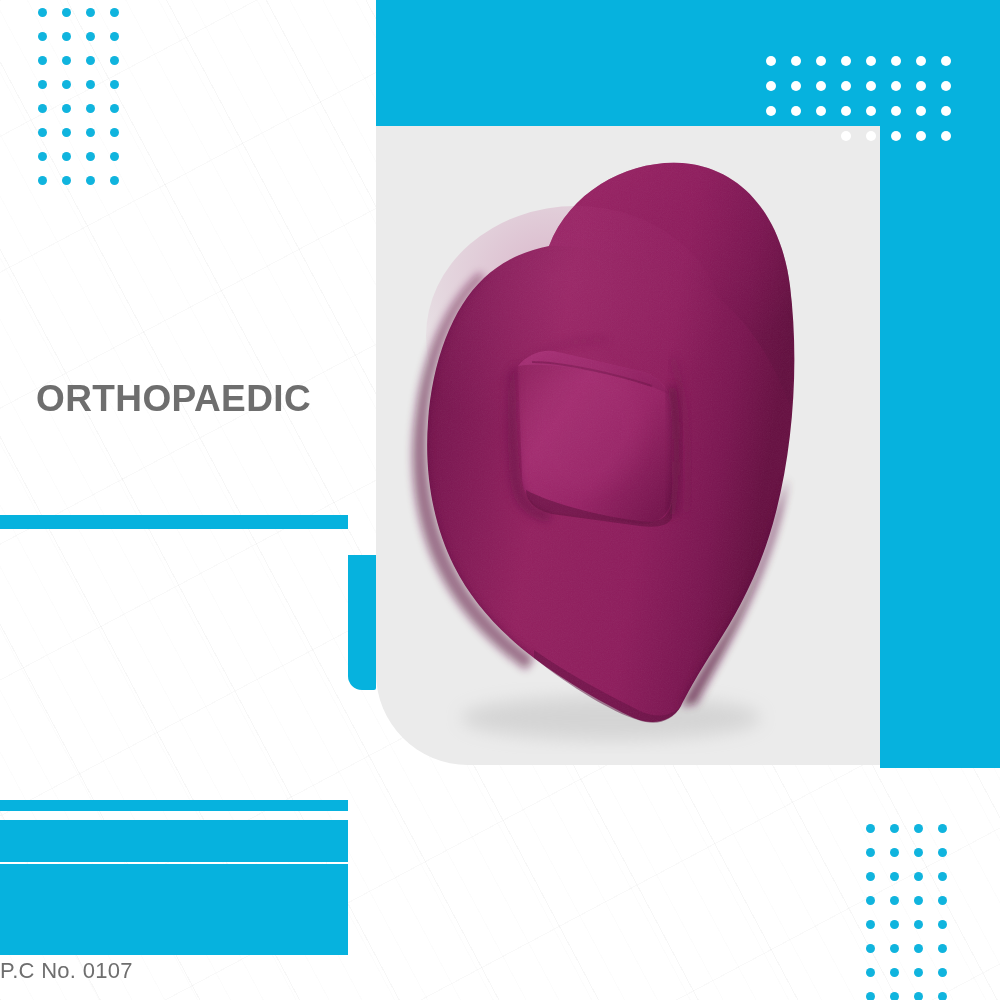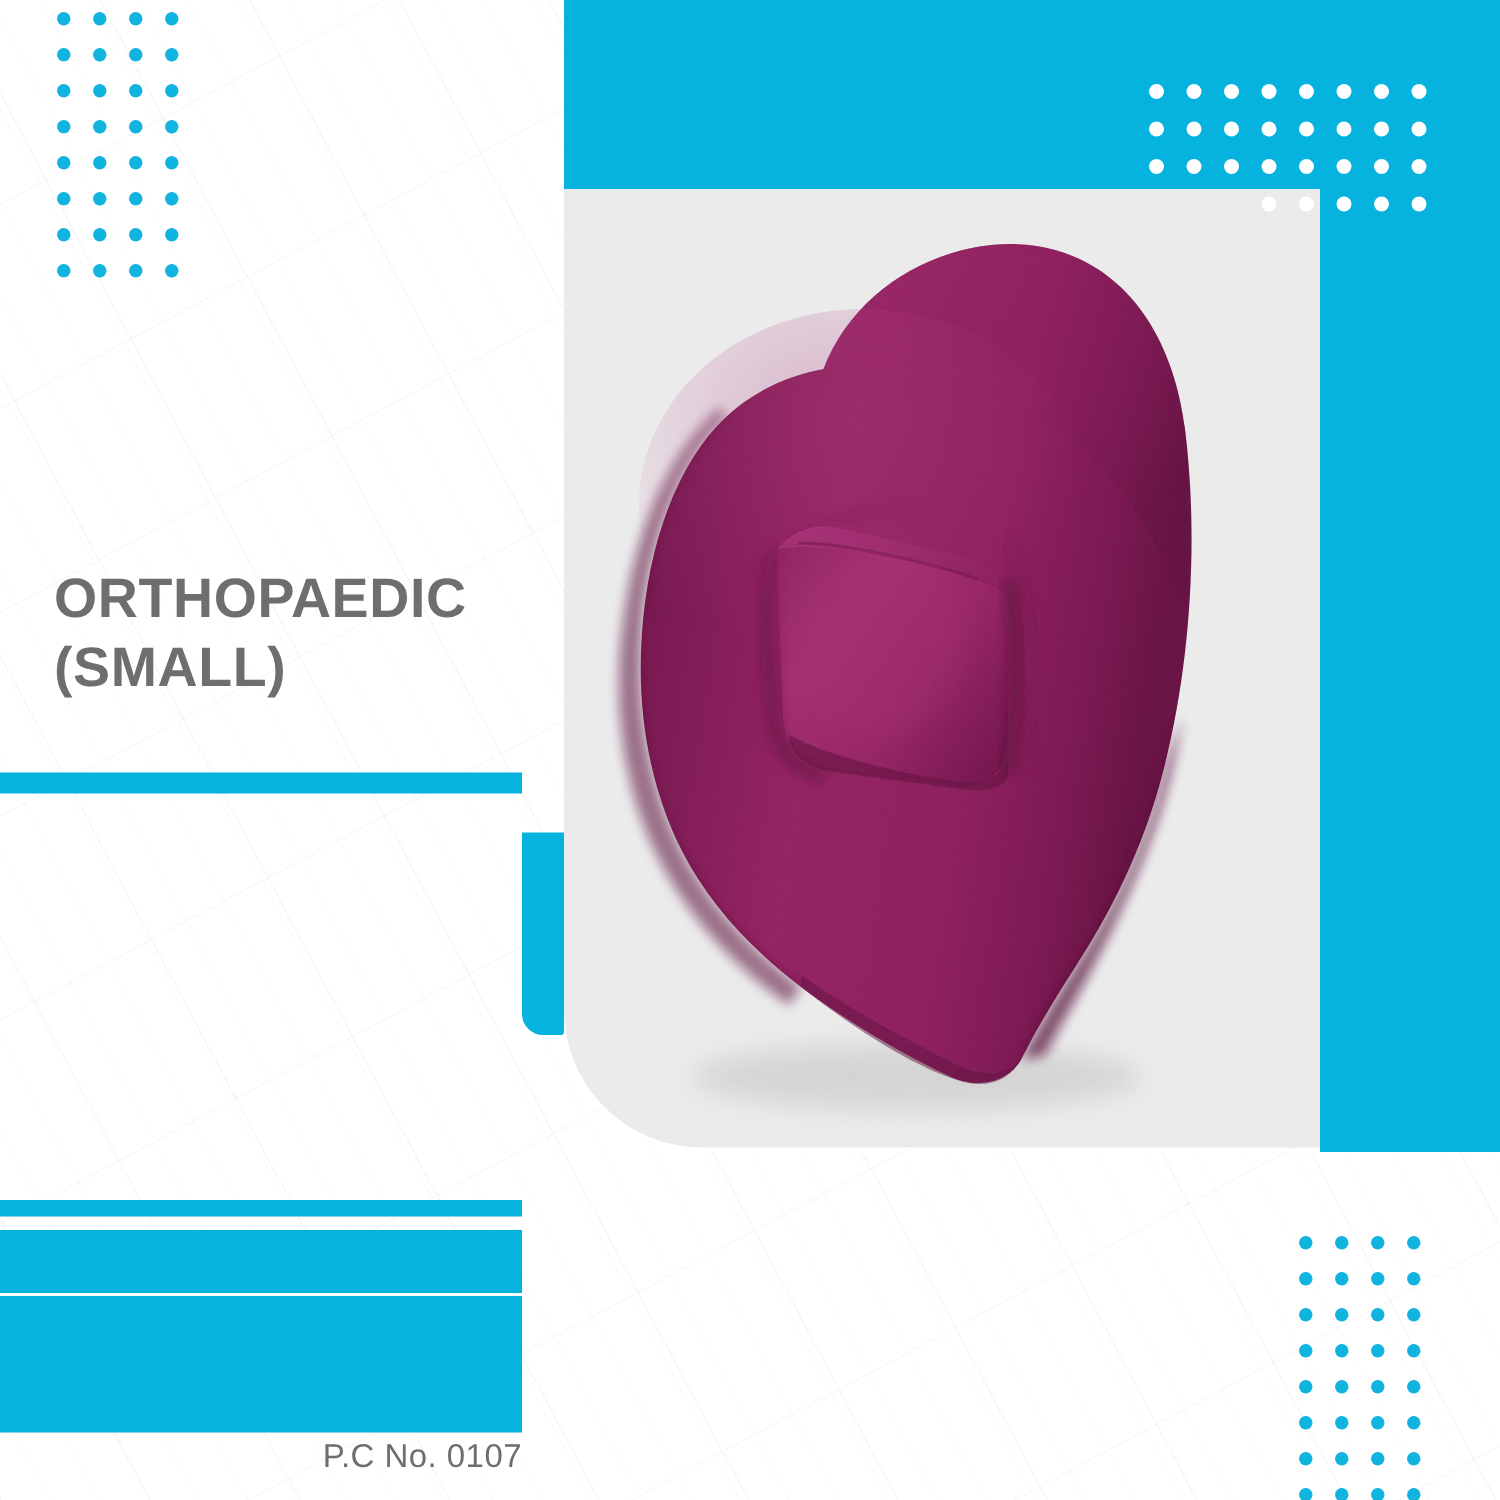--- a/index.html
+++ b/index.html
@@ -87,21 +87,21 @@
   }
   .block-bottom-a {
     position:absolute; left:0; top:820px; width:348px; height:42px;
   }
   .block-bottom-b {
     position:absolute; left:0; top:864px; width:348px; height:91px;
   }
 
   .pc-no {
     position:absolute; left:0; top:958px; width:348px;
-    text-align:right;
+    text-align:left;
     color:#6e6e6e;
     font-size:22px;
     letter-spacing:0.3px;
   }
 
   
   .product-wrap {
     position:absolute; left:376px; top:126px; width:504px; height:639px;
     overflow:hidden;
   }
@@ -372,21 +372,20 @@
       <span class="dot"></span>
       <span class="dot"></span>
       <span class="dot"></span>
       <span class="dot"></span>
       <span class="dot"></span>
       <span class="dot"></span>
     </div>
 
   <div class="title" style="color: rgb(110, 110, 110);">
     <div>ORTHOPAEDIC</div>
-    <div>(SMALL)</div>
   </div>
 
   <div class="bar-under-title" style="background: rgb(6, 178, 222);"></div>
   <div class="tab-vertical" style="background: rgb(6, 178, 222);"></div>
   <div class="bar-thin-bottom" style="background: rgb(6, 178, 222);"></div>
   <div class="block-bottom-a" style="background: rgb(6, 178, 222);"></div>
   <div class="block-bottom-b" style="background: rgb(6, 178, 222);"></div>
 
   <div class="pc-no" style="color: rgb(110, 110, 110);">P.C No. 0107</div>
 

